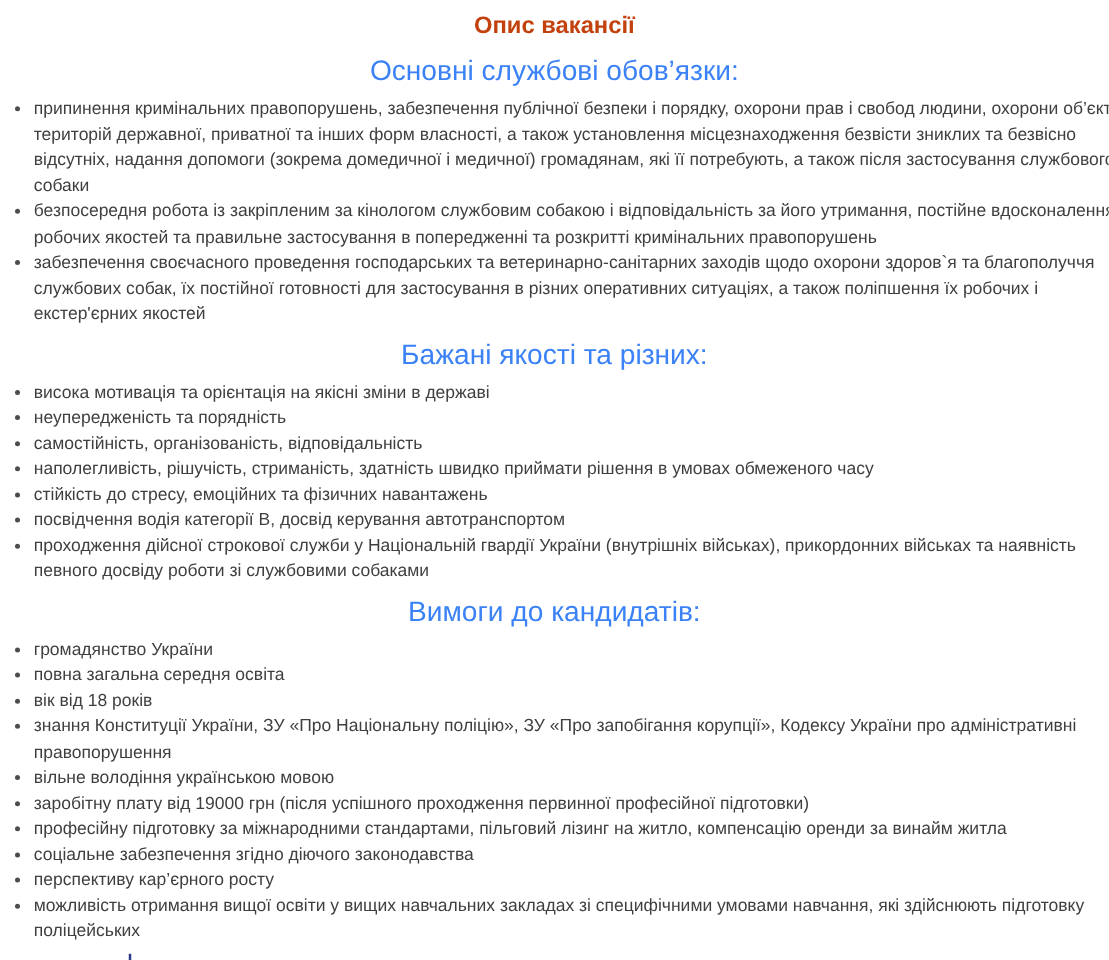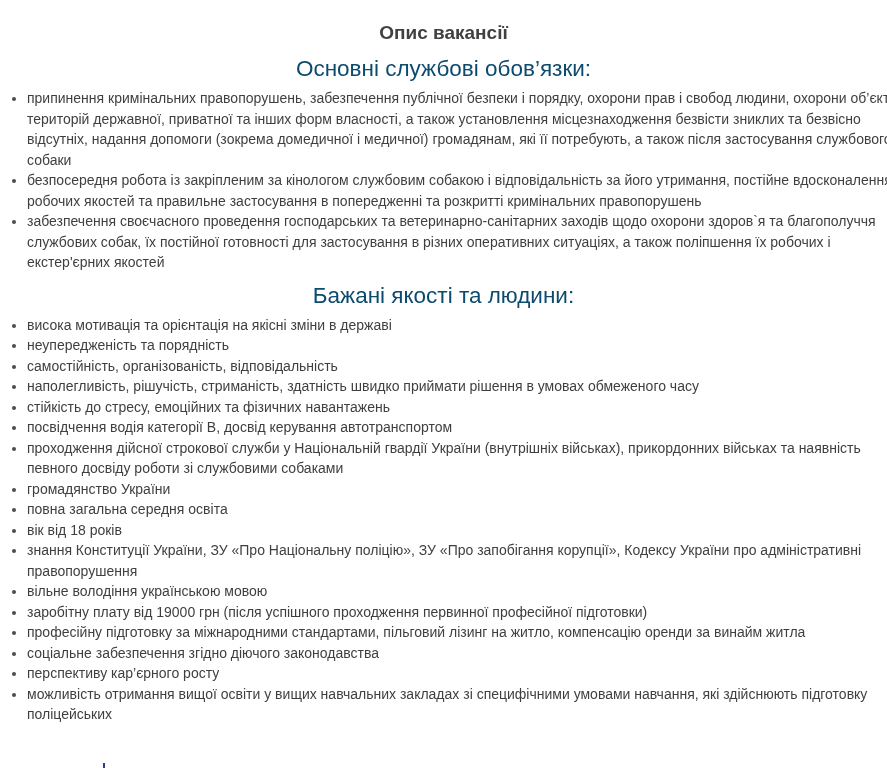--- a/index.html
+++ b/index.html
@@ -13,35 +13,35 @@
     position: relative;
     background: #ffffff;
     font-family: "Liberation Sans", sans-serif;
   }
   .page {
     width: 908px;           
     padding-top: 6px;
   }
   h1.page-title {
     width: 887px;
-    margin: 14px 0 0 0;
+    margin: 2px 0 0 0;
     text-align: center;
     font-size: 19px;
     line-height: 26px;
     font-weight: 700;
-    color: #404040;
+    color: #c2410c;
   }
   h2.section-heading {
     width: 887px;
     margin: 9px 0 6px 0;
     text-align: center;
     font-size: 22.5px;
     line-height: 27px;
     font-weight: 400;
-    color: #0c4a6e;
+    color: #3b82f6;
   }
   ul.bullet-list {
     margin: 0;
     padding: 0 0 0 27px;
     list-style: disc outside;
   }
   ul.bullet-list li {
     font-size: 14px;
     line-height: 20.5px;
     color: #3f3f3f;
@@ -69,33 +69,34 @@
   <section>
     <h2 class="section-heading">Основні службові обов’язки:</h2>
     <ul class="bullet-list">
       <li>припинення кримінальних правопорушень, забезпечення публічної безпеки і порядку, охорони прав і свобод людини, охорони об’єктів і територій державної, приватної та інших форм власності, а також установлення місцезнаходження безвісти зниклих та безвісно відсутніх, надання допомоги (зокрема домедичної і медичної) громадянам, які її потребують, а також після застосування службового собаки</li>
       <li>безпосередня робота із закріпленим за кінологом службовим собакою і відповідальність за його утримання, постійне вдосконалення робочих якостей та правильне застосування в попередженні та розкритті кримінальних правопорушень</li>
       <li>забезпечення своєчасного проведення господарських та ветеринарно-санітарних заходів щодо охорони здоров`я та благополуччя службових собак, їх постійної готовності для застосування в різних оперативних ситуаціях, а також поліпшення їх робочих і екстер'єрних якостей</li>
     </ul>
   </section>
 
   <section>
-    <h2 class="section-heading">Бажані якості та людини:</h2>
+    <h2 class="section-heading">Бажані якості та різних:</h2>
     <ul class="bullet-list">
       <li>висока мотивація та орієнтація на якісні зміни в державі</li>
       <li>неупередженість та порядність</li>
       <li>самостійність, організованість, відповідальність</li>
       <li>наполегливість, рішучість, стриманість, здатність швидко приймати рішення в умовах обмеженого часу</li>
       <li>стійкість до стресу, емоційних та фізичних навантажень</li>
       <li>посвідчення водія категорії В, досвід керування автотранспортом</li>
       <li>проходження дійсної строкової служби у Національній гвардії України (внутрішніх військах), прикордонних військах та наявність певного досвіду роботи зі службовими собаками</li>
     </ul>
   </section>
 
   <section>
+    <h2 class="section-heading">Вимоги до кандидатів:</h2>
     <ul class="bullet-list">
       <li>громадянство України</li>
       <li>повна загальна середня освіта</li>
       <li>вік від 18 років</li>
       <li>знання Конституції України, ЗУ «Про Національну поліцію», ЗУ «Про запобігання корупції», Кодексу України про адміністративні правопорушення</li>
       <li>вільне володіння українською мовою</li>
     </ul>
   </section>
 
   <section>

